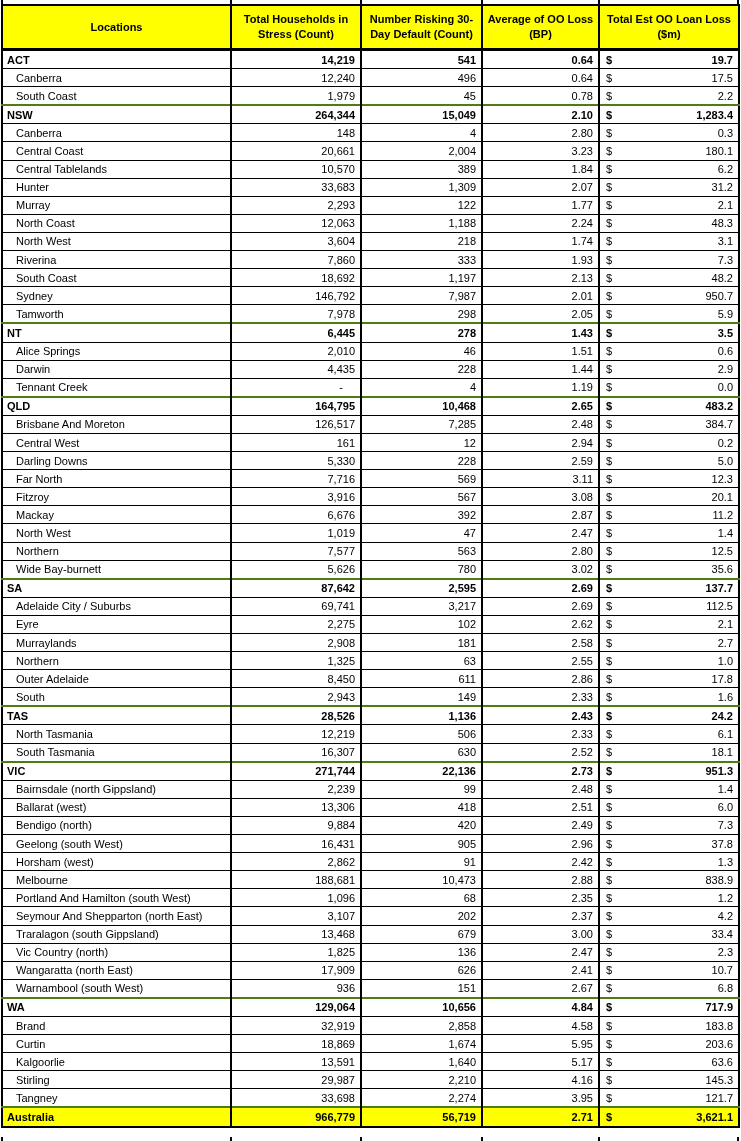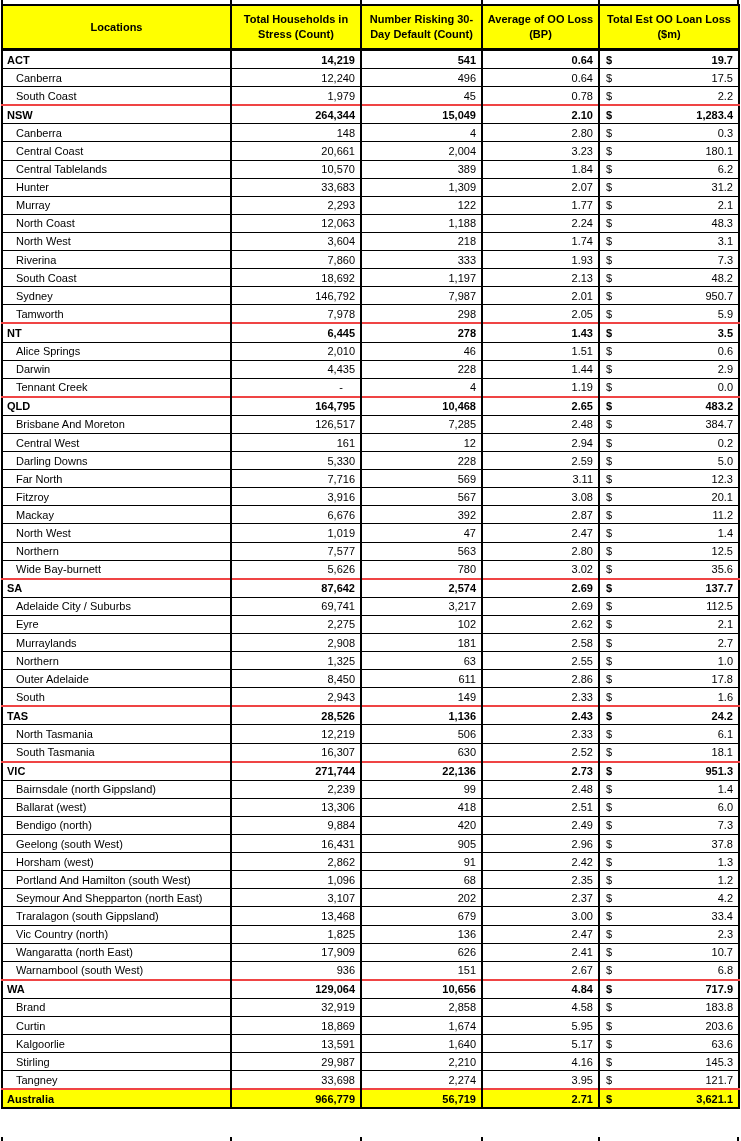--- a/index.html
+++ b/index.html
@@ -41,21 +41,21 @@
   tbody td {
     height: 17.1px;
     border-left: 2px solid #000;
     border-top: 1px solid #000;
     padding: 0;
     vertical-align: middle;
     white-space: nowrap;
     overflow: hidden;
   }
   tbody td:first-child { border-left: none; }
-  tbody tr.row-state td, tbody tr.row-total td { border-top: 2px solid #ef4444; font-weight: bold; }
+  tbody tr.row-state td, tbody tr.row-total td { border-top: 2px solid #4d7c0f; font-weight: bold; }
   tbody tr.row-total td { background: #FFFF00; }
 
   td.col-loc { text-align: left; padding-left: 13px; }
   tr.row-state td.col-loc, tr.row-total td.col-loc { padding-left: 4px; }
   td.num { text-align: right; padding-right: 5px; }
   td.num.dash { padding-right: 17px; }
   td.currency { padding: 0; }
   td.currency .cur-wrap {
     display: flex; justify-content: space-between; align-items: center;
     padding-left: 6px; padding-right: 5px; height: 100%;
@@ -428,21 +428,21 @@
           <td class="currency">
             <div class="cur-wrap">
               <span>$</span>
               <span>35.6</span>
             </div>
           </td>
         </tr>
         <tr class="row-state">
           <td class="col-loc">SA</td>
           <td class="num">87,642</td>
-          <td class="num">2,574</td>
+          <td class="num">2,595</td>
           <td class="num">2.69</td>
           <td class="currency">
             <div class="cur-wrap">
               <span>$</span>
               <span>137.7</span>
             </div>
           </td>
         </tr>
         <tr class="row-region">
           <td class="col-loc">Adelaide City / Suburbs</td>
@@ -614,20 +614,32 @@
         </tr>
         <tr class="row-region">
           <td class="col-loc">Horsham (west)</td>
           <td class="num">2,862</td>
           <td class="num">91</td>
           <td class="num">2.42</td>
           <td class="currency">
             <div class="cur-wrap">
               <span>$</span>
               <span>1.3</span>
+            </div>
+          </td>
+        </tr>
+        <tr class="row-region">
+          <td class="col-loc">Melbourne</td>
+          <td class="num">188,681</td>
+          <td class="num">10,473</td>
+          <td class="num">2.88</td>
+          <td class="currency">
+            <div class="cur-wrap">
+              <span>$</span>
+              <span>838.9</span>
             </div>
           </td>
         </tr>
         <tr class="row-region">
           <td class="col-loc">Portland And Hamilton (south West)</td>
           <td class="num">1,096</td>
           <td class="num">68</td>
           <td class="num">2.35</td>
           <td class="currency">
             <div class="cur-wrap">

